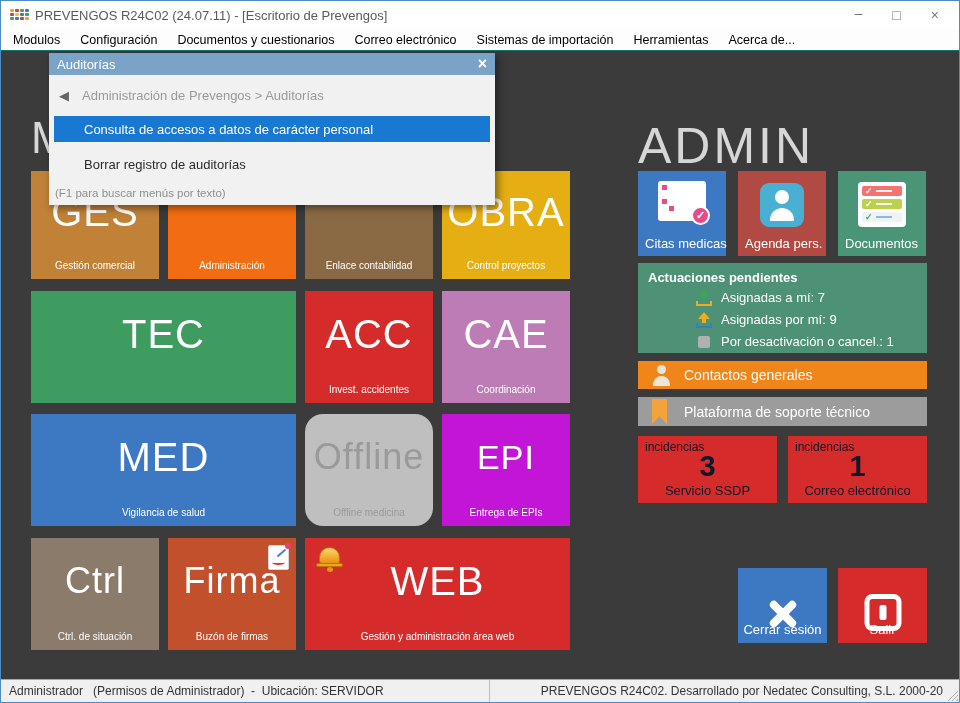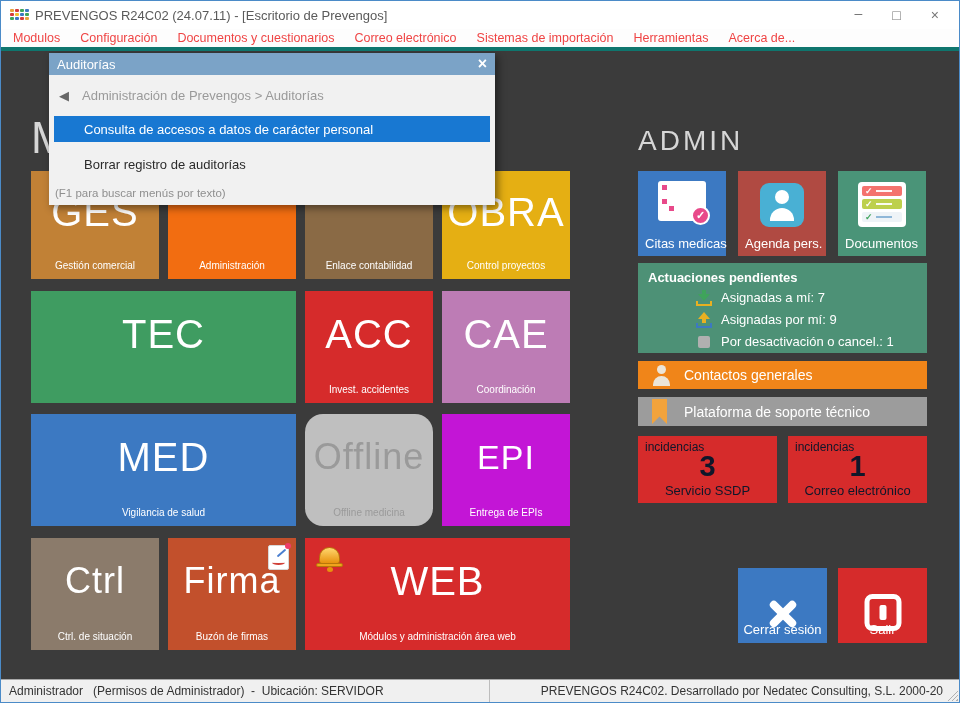--- a/index.html
+++ b/index.html
@@ -11,28 +11,28 @@
   .logo { width:18px; height:13px; display:grid; grid-template-columns:repeat(4,4px); grid-auto-rows:3px; gap:1px 1px; margin-right:7px; }
   .logo span { border-radius:1px; }
   .title-text { font-size:13px; color:#5a5a5a; flex:1; white-space:nowrap; overflow:hidden; }
   .win-controls { display:flex; align-items:center; gap:30px; padding-right:12px; color:#777; }
   .win-controls .wc { font-size:14px; line-height:1; cursor:default; }
   .wc-min { transform:translateY(-2px); }
   .wc-max { font-size:12px; }
   .wc-close { font-size:17px; }
 
   
-  .menubar { height:22px; background:#fdfdfd; border-bottom:4px solid #0f766e; display:flex; align-items:center; padding-left:2px; font-size:12.5px; color:#ef4444; flex:none; }
+  .menubar { height:22px; background:#fdfdfd; border-bottom:1px solid #0f766e; display:flex; align-items:center; padding-left:2px; font-size:12.5px; color:#000000; flex:none; }
   .menu-item { padding:2px 10px; white-space:nowrap; }
 
   
   .main { position:relative; flex:1; background:#3b3b3b; overflow:hidden; }
   .heading { position:absolute; color:#d6d6d6; font-weight:300; }
   .heading-mod { left:30px; top:62px; font-size:44px; letter-spacing:1px; }
-  .heading-admin { left:637px; top:74px; font-size:28px; letter-spacing:3px; }
+  .heading-admin { left:637px; top:66px; font-size:50px; letter-spacing:3px; }
 
   
   .tile { position:absolute; color:#fff; }
   .tile .big { position:absolute; left:0; right:0; top:38%; transform:translateY(-50%); text-align:center; font-size:40px; font-weight:300; letter-spacing:1px; white-space:nowrap; }
   .tile .label { position:absolute; left:0; right:0; bottom:8px; text-align:center; font-size:10px; }
   .t1 { left:30px;  top:120px; width:128px; height:108px; }
   .t2 { left:167px; top:120px; width:128px; height:108px; }
   .t3 { left:304px; top:120px; width:128px; height:108px; }
   .t4 { left:441px; top:120px; width:128px; height:108px; }
   .t5 { left:30px;  top:240px; width:265px; height:112px; }
@@ -238,21 +238,21 @@
       <span class="big">Firma</span>
       <span class="label">Buzón de firmas</span>
     </div>
     <div class="tile t13" style="background-color: rgb(214, 43, 43);">
       <span class="bell-ico">
           <span class="dome"></span>
           <span class="lip"></span>
           <span class="clap"></span>
         </span>
       <span class="big">WEB</span>
-      <span class="label">Módulos y administración área web</span>
+      <span class="label">Gestión y administración área web</span>
     </div>
 
     <div class="atile a1" style="background-color: rgb(60, 121, 194);">
       <span class="cal">
         <span class="grid"></span><span class="pink1"></span><span class="pink2"></span><span class="pink3"></span>
         <span class="badge">✓</span>
       </span>
       <span class="label">Citas medicas</span>
     </div>
     <div class="atile a2" style="background-color: rgb(176, 74, 66);">

